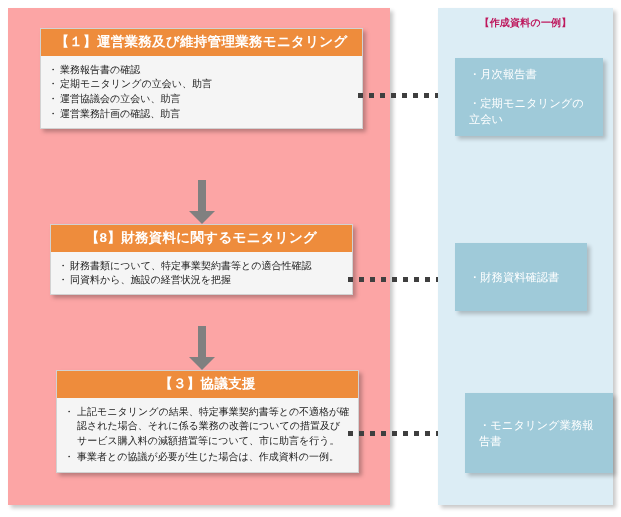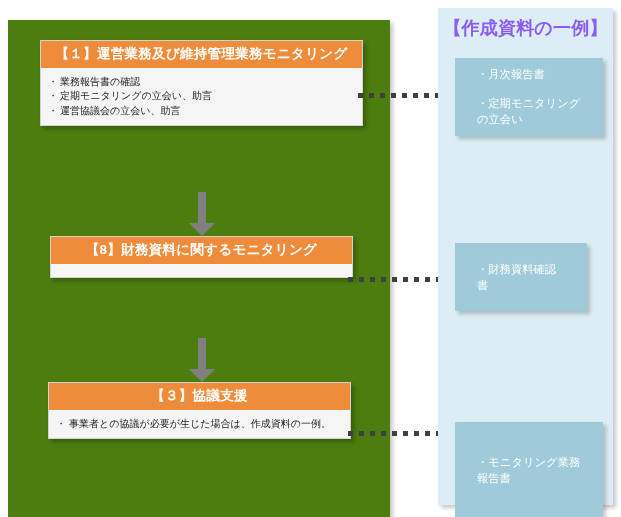--- a/index.html
+++ b/index.html
@@ -17,42 +17,41 @@
     color: #2b2b2b;
   }
 
   
   .left-panel {
     position: absolute;
     left: 8px;
     top: 8px;
     width: 382px;
     height: 497px;
-    background: #4d7c0f;
+    background: #fca5a5;
     box-shadow: 3px 3px 4px rgba(0,0,0,0.22);
-    margin-top: 12px;
   }
   .right-panel {
     position: absolute;
     left: 438px;
     top: 8px;
     width: 175px;
     height: 497px;
     background: #dcedf5;
     box-shadow: 3px 3px 4px rgba(0,0,0,0.22);
   }
   .right-panel-title {
     position: absolute;
     left: 0;
     top: 8px;
     width: 175px;
     text-align: center;
-    font-size: 18px;
+    font-size: 10px;
     font-weight: bold;
-    color: #8b5cf6;
+    color: #be185d;
     letter-spacing: 0.2px;
   }
 
   
   .block {
     position: absolute;
     background: #f5f5f5;
     border: 1px solid #d2d2d2;
     box-shadow: 3px 3px 4px rgba(0,0,0,0.25);
     box-sizing: border-box;
@@ -86,21 +85,21 @@
     left: -2px;
     top: 0;
   }
   .block-body .li.wrap {
     padding-left: 11px;
     margin-bottom: 1px;
   }
 
   #block-1 { left: 32px; top: 20px;  width: 323px; }
   #block-2 { left: 42px; top: 216px; width: 303px; }
-  #block-3 { left: 40px; top: 362px; width: 303px; }
+  #block-3 { left: 48px; top: 362px; width: 303px; }
 
   
   .v-arrow {
     position: absolute;
     width: 26px;
   }
   .v-arrow .shaft {
     position: absolute;
     left: 9px;
     top: 0;
@@ -153,66 +152,70 @@
   #dot-arrow-2 { left: 348px; top: 275px; width: 114px; }
   #dot-arrow-3 { left: 348px; top: 429px; width: 114px; }
 
   
   .doc-box {
     position: absolute;
     background: #9fcad9;
     color: #ffffff;
     box-shadow: 3px 3px 4px rgba(0,0,0,0.22);
     box-sizing: border-box;
-    padding: 0 22px;
+    padding: 0 14px;
     display: flex;
     flex-direction: column;
     justify-content: center;
     font-size: 11.3px;
     line-height: 1.45;
   }
   .doc-box .dl { display: block; }
   #doc-1 { left: 455px; top: 58px;  width: 148px; height: 78px; }
   #doc-1 .dl:first-child { margin-bottom: 12px; }
   #doc-2 { left: 455px; top: 243px; width: 132px; height: 68px; }
-  #doc-3 { left: 455px; top: 393px; width: 148px; height: 96px; margin-top: 29px; }
+  #doc-3 { left: 465px; top: 393px; width: 148px; height: 80px; }
 </style>
 </head>
 <body>
 
 <div class="left-panel">
 
   <div class="block" id="block-1">
     <div class="block-header">【１】運営業務及び維持管理業務モニタリング</div>
     <div class="block-body">
       <span class="li">業務報告書の確認</span>
       <span class="li">定期モニタリングの立会い、助言</span>
       <span class="li">運営協議会の立会い、助言</span>
+      <span class="li">運営業務計画の確認、助言</span>
     </div>
   </div>
 
   <div class="v-arrow" id="arrow-1-2">
     <div class="shaft"></div>
     <div class="head"></div>
   </div>
 
   <div class="block" id="block-2">
     <div class="block-header">【8】財務資料に関するモニタリング</div>
     <div class="block-body">
+      <span class="li">財務書類について、特定事業契約書等との適合性確認</span>
+      <span class="li">同資料から、施設の経営状況を把握</span>
     </div>
   </div>
 
   <div class="v-arrow" id="arrow-2-3">
     <div class="shaft"></div>
     <div class="head"></div>
   </div>
 
   <div class="block" id="block-3">
     <div class="block-header">【３】協議支援</div>
     <div class="block-body">
+      <span class="li wrap">上記モニタリングの結果、特定事業契約書等との不適格が確認された場合、それに係る業務の改善についての措置及びサービス購入料の減額措置等について、市に助言を行う。</span>
       <span class="li wrap">事業者との協議が必要が生じた場合は、作成資料の一例。</span>
     </div>
   </div>
 
 </div>
 
 <div class="d-arrow" id="dot-arrow-1">
   <div class="dots"></div>
   <div class="head"></div>
 </div>

